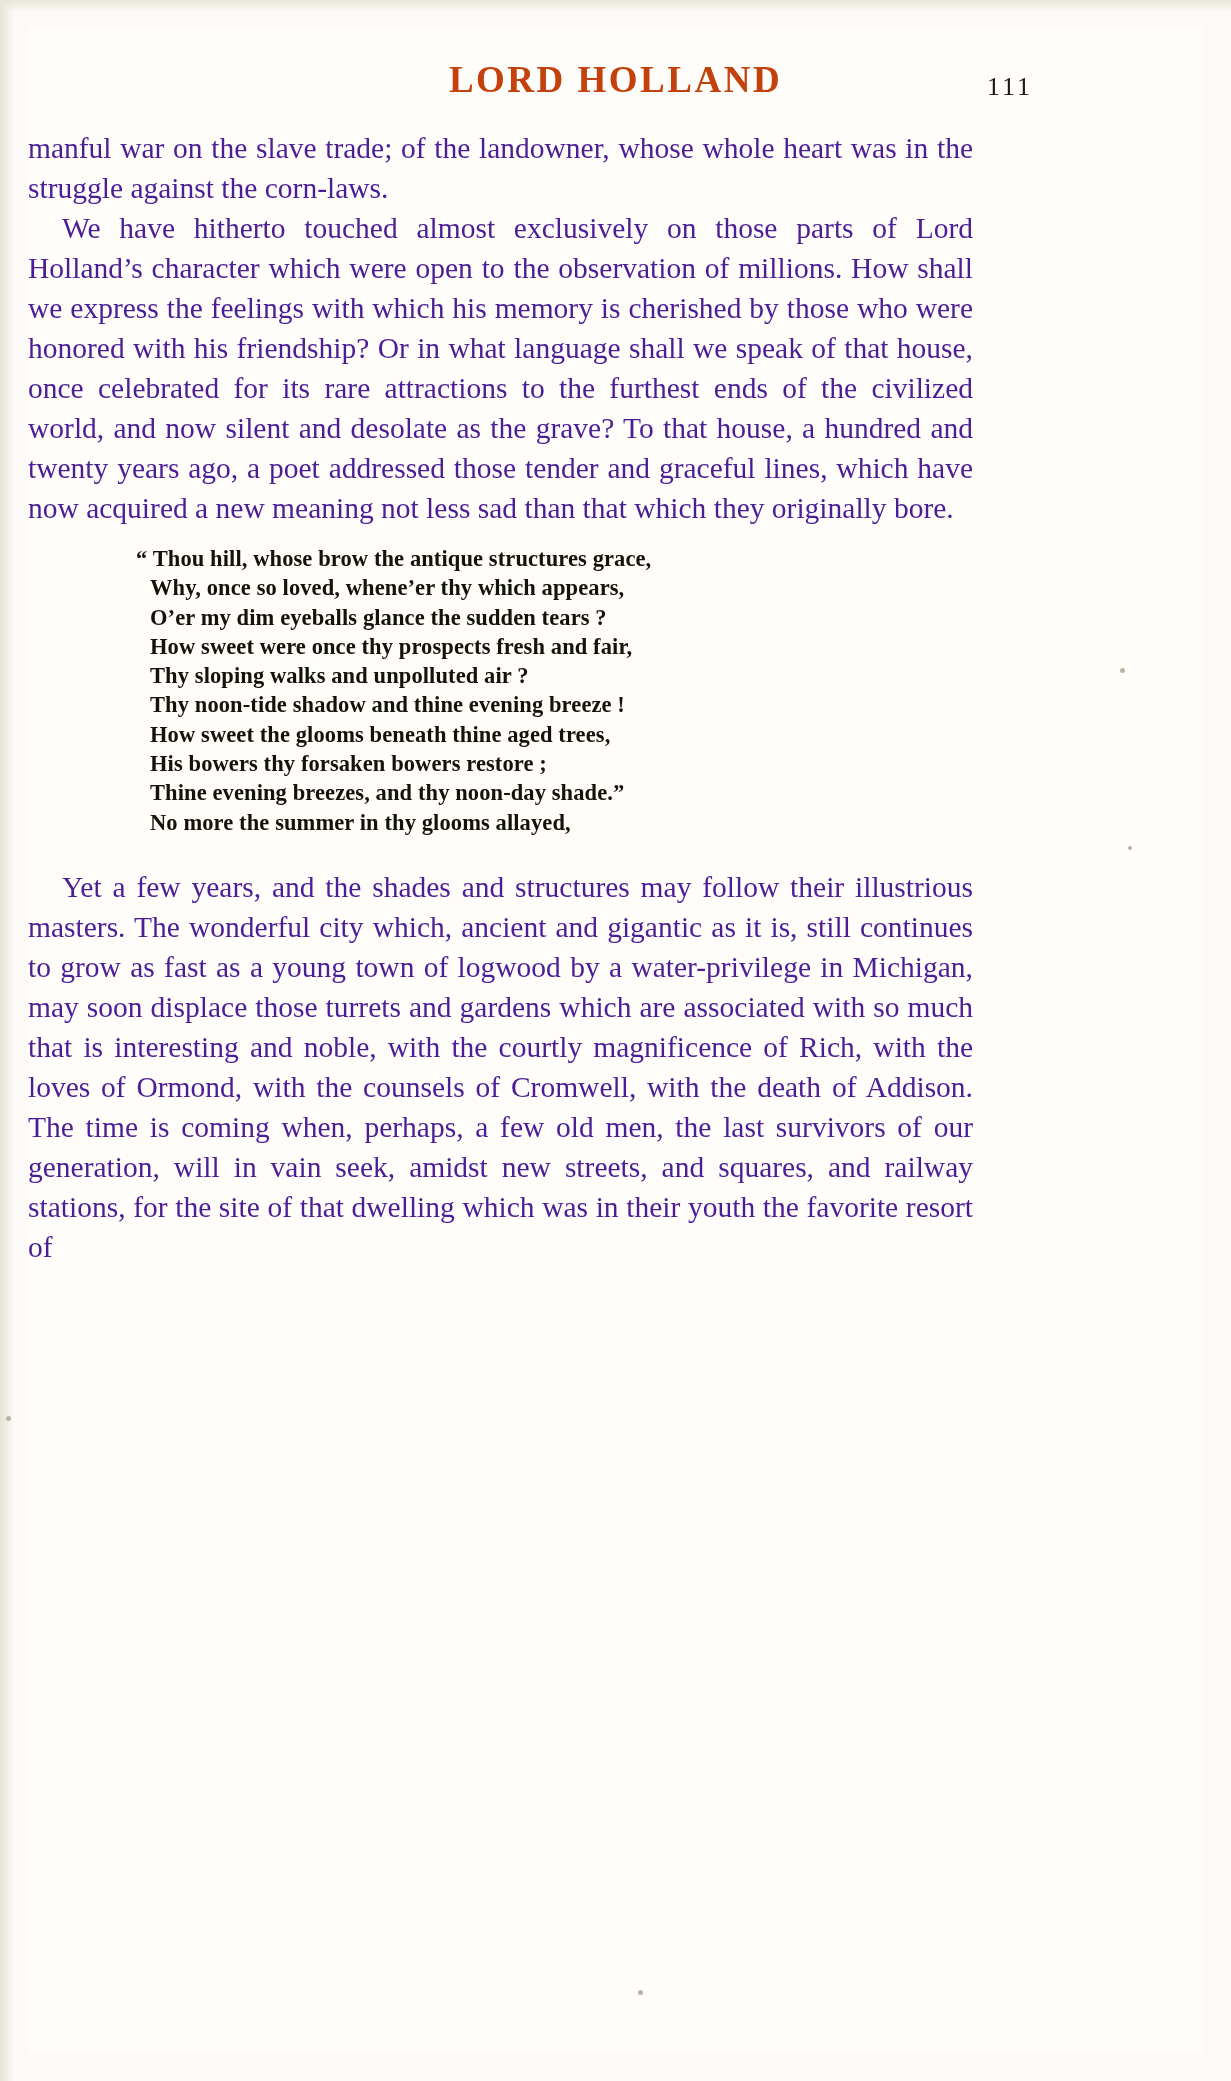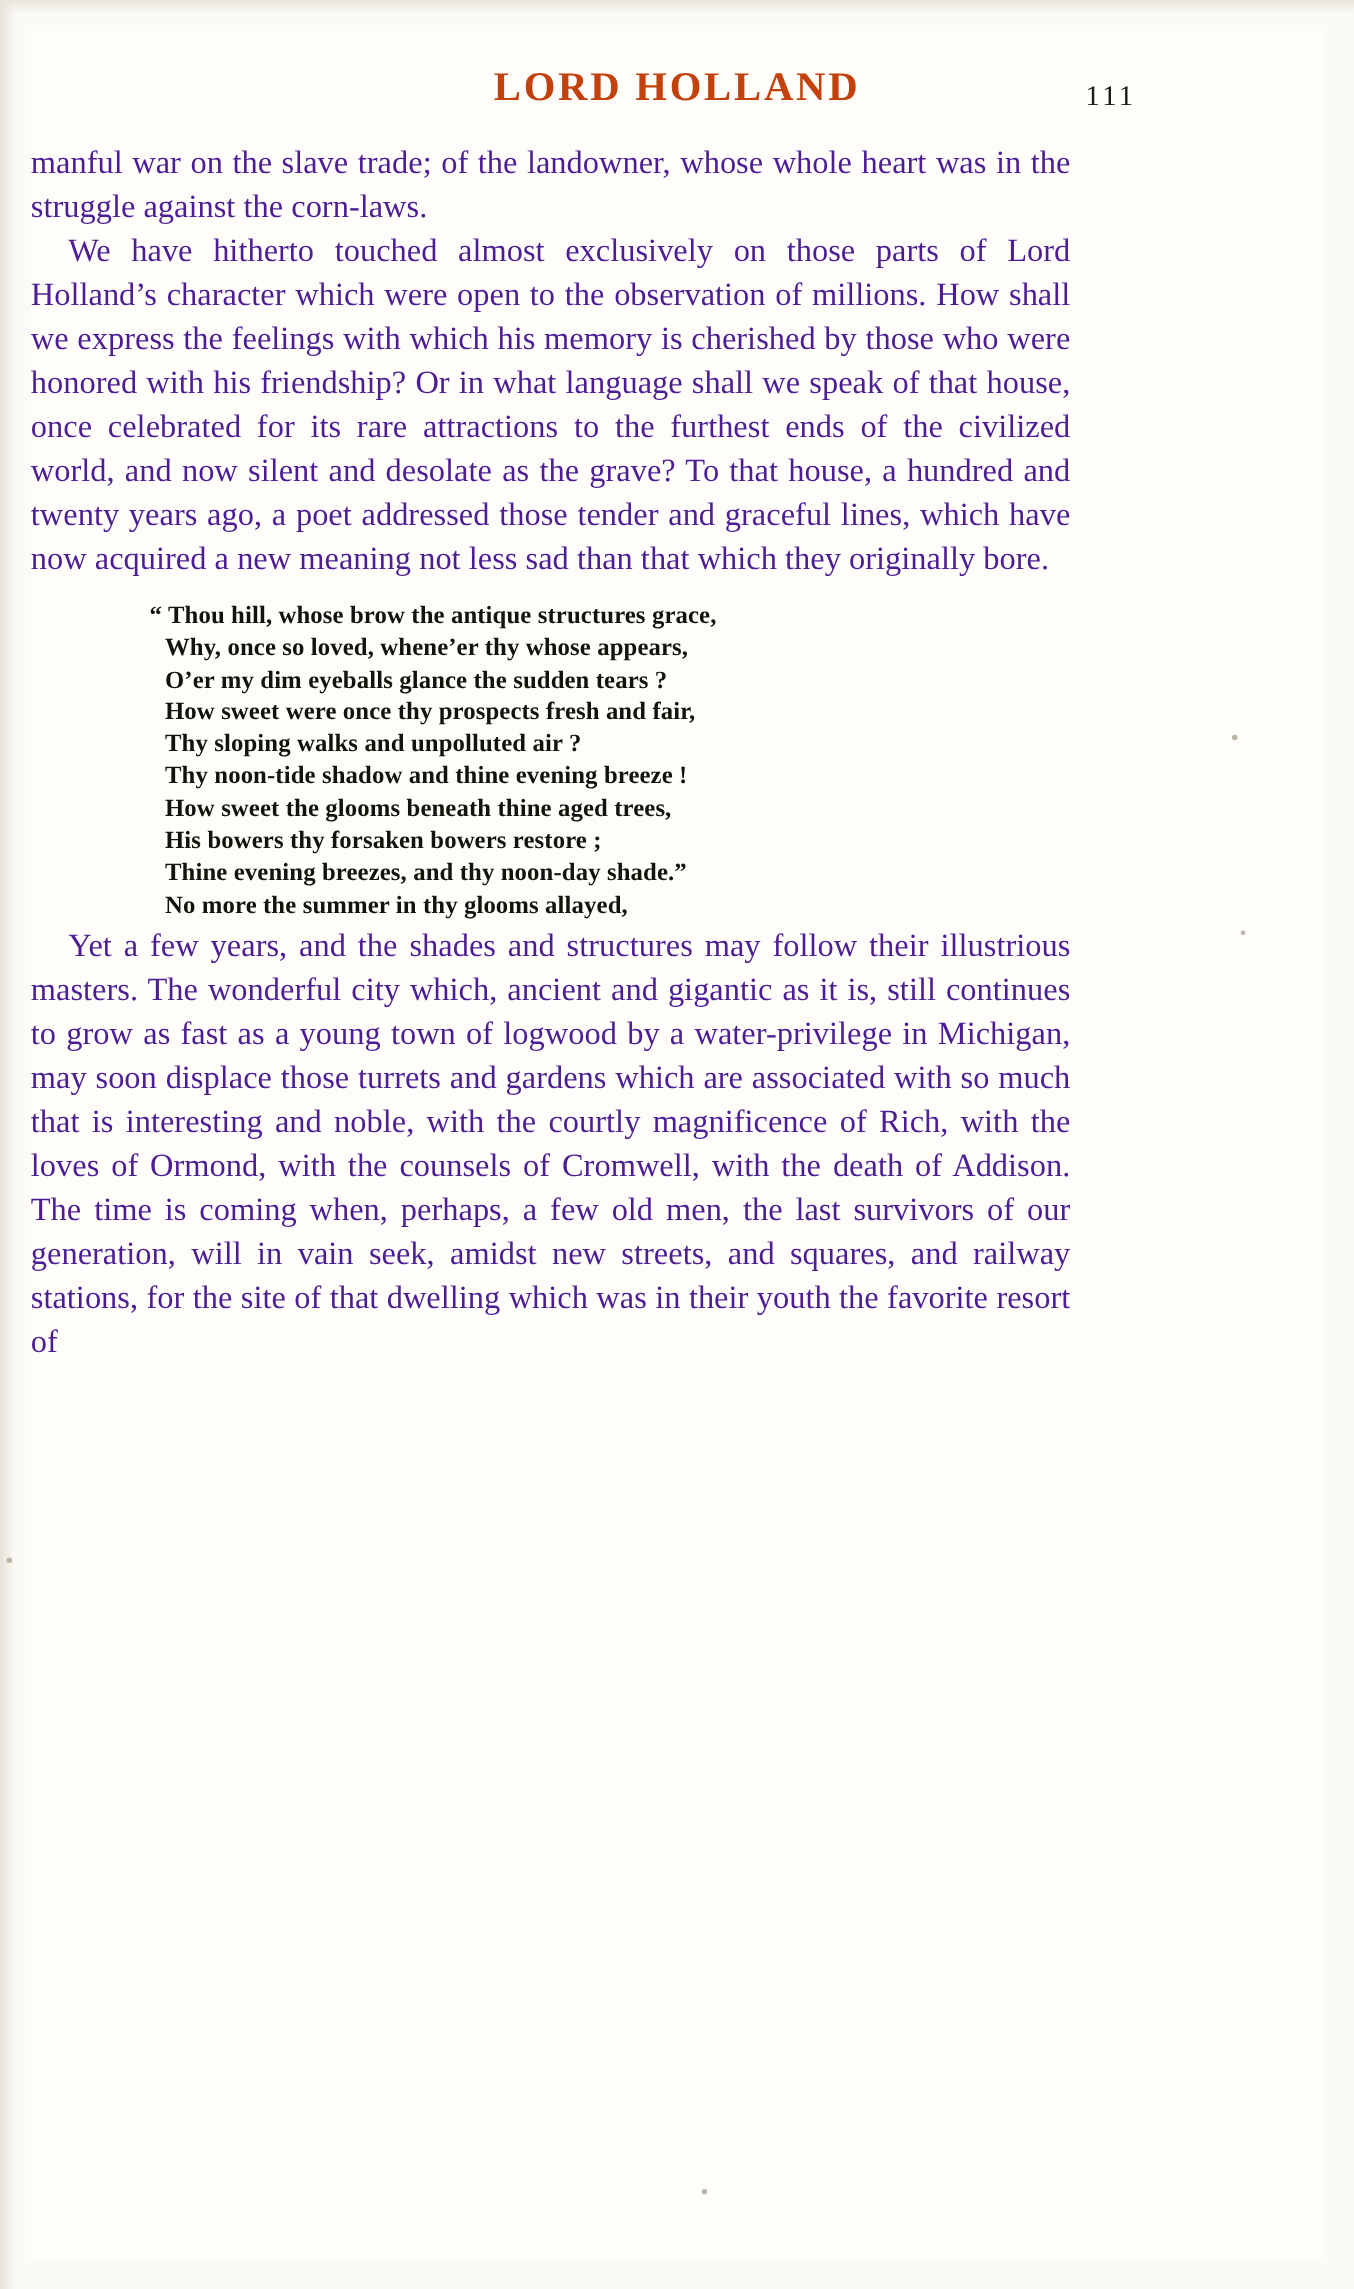--- a/index.html
+++ b/index.html
@@ -79,21 +79,21 @@
     text-indent: 34px;
   }
   .text-block {
     padding-left: 0px;
     padding-right: 0px;
     margin-left: 0px;
     width: 1090px;
     margin-left: 0px;
   }
   .quote {
-    margin: 16px 0 3px 0;
+    margin: 16px 0 30px 0;
     padding-left: 122px;
     font-size: 22.5px;
     line-height: 29.3px;
     font-family: "Liberation Serif", serif;
     color: #141309;
     font-weight: 600;
   }
   .quote .line {
     white-space: pre;
     letter-spacing: 0.1px;
@@ -134,21 +134,21 @@
 
     <div class="body-col">
       <div class="text-block">
 
         <p class="para">manful war on the slave trade; of the landowner, whose whole heart was in the struggle against the corn-laws.</p>
 
         <p class="para indent">We have hitherto touched almost exclusively on those parts of Lord Holland’s character which were open to the observation of millions.  How shall we express the feelings with which his memory is cherished by those who were honored with his friendship?  Or in what language shall we speak of that house, once celebrated for its rare attractions to the furthest ends of the civilized world, and now silent and desolate as the grave?  To that house, a hundred and twenty years ago, a poet addressed those tender and graceful lines, which have now acquired a new meaning not less sad than that which they originally bore.</p>
 
         <blockquote class="quote">
           <div class="line first">“ Thou hill, whose brow the antique structures grace,</div>
-          <div class="line">Why, once so loved, whene’er thy whose appears,</div>
+          <div class="line">Why, once so loved, whene’er thy which appears,</div>
           <div class="line">O’er my dim eyeballs glance the sudden tears ?</div>
           <div class="line">How sweet were once thy prospects fresh and fair,</div>
           <div class="line">Thy sloping walks and unpolluted air ?</div>
           <div class="line">Thy noon-tide shadow and thine evening breeze !</div>
           <div class="line">How sweet the glooms beneath thine aged trees,</div>
           <div class="line">His bowers thy forsaken bowers restore ;</div>
           <div class="line">Thine evening breezes, and thy noon-day shade.”</div>
           <div class="line">No more the summer in thy glooms allayed,</div>
         </blockquote>
 

